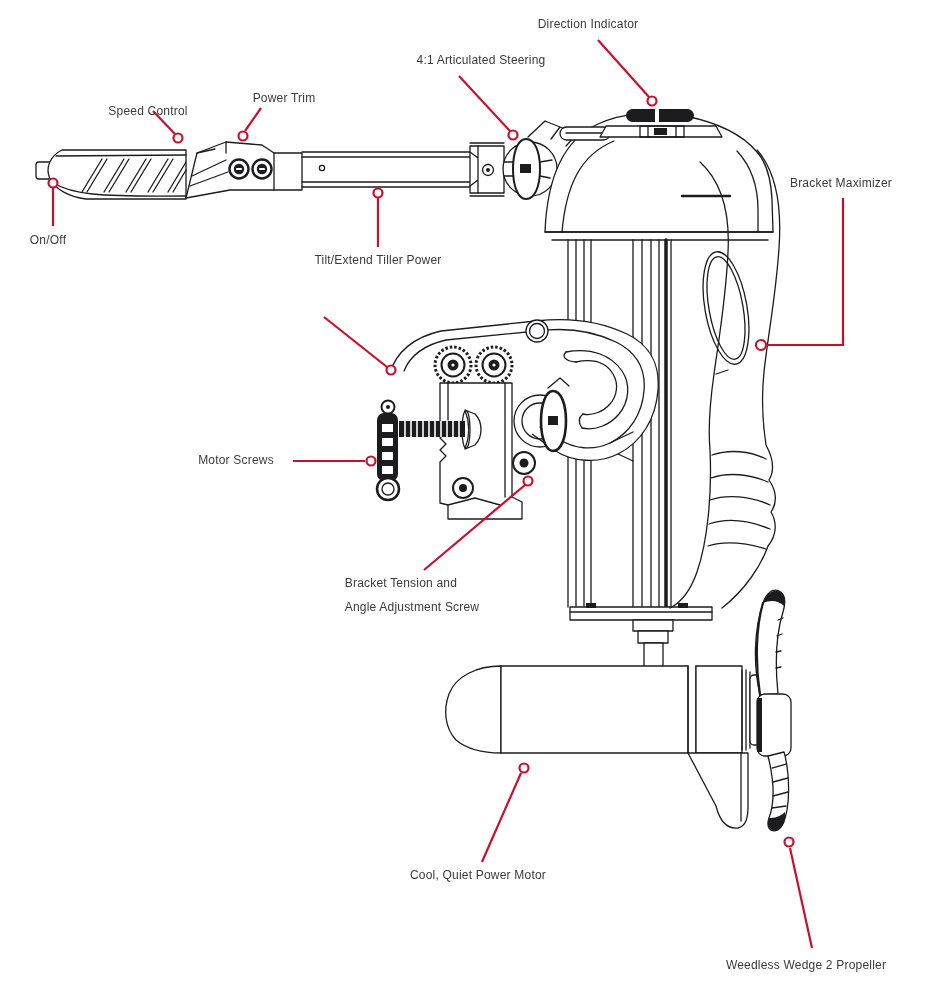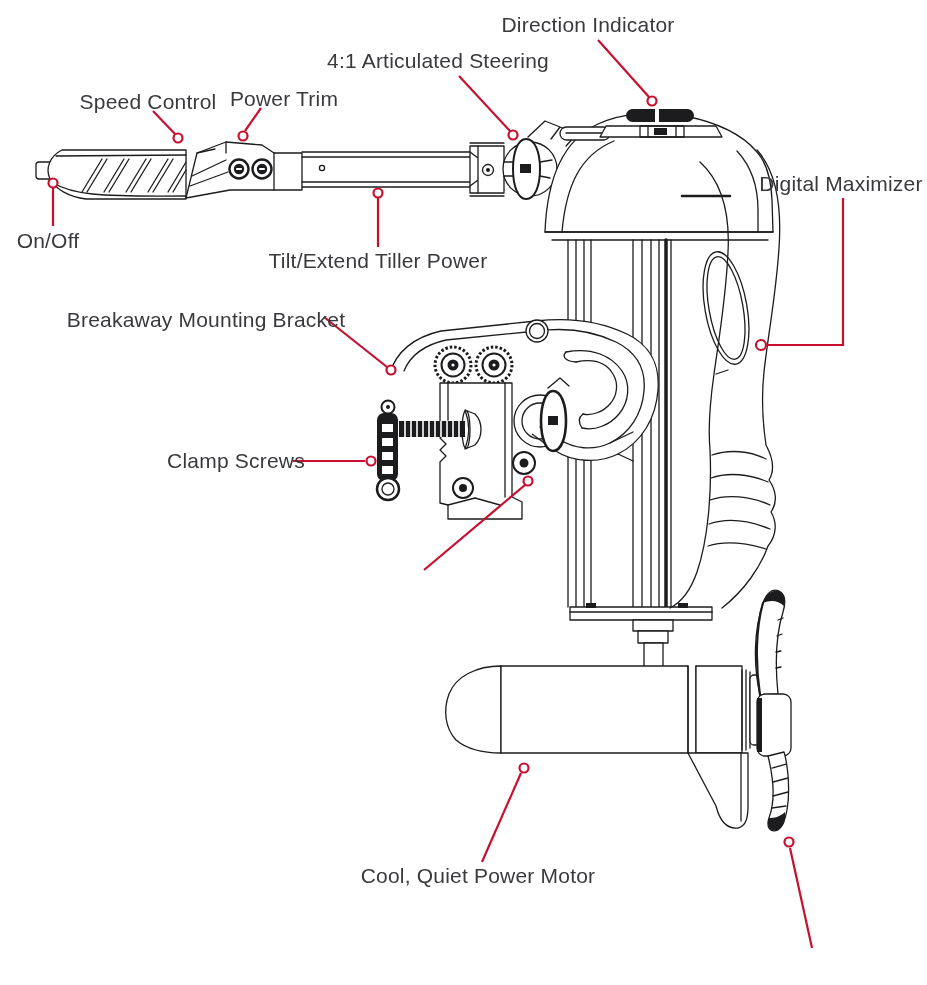--- a/index.html
+++ b/index.html
@@ -3,21 +3,21 @@
 <meta charset="utf-8">
 <style>
   html,body{margin:0;padding:0;background:#fff;}
   .stage{
     position:relative;width:927px;height:985px;background:#fff;overflow:hidden;
     font-family:"Liberation Sans",sans-serif;
   }
   .stage svg{position:absolute;left:0;top:0;}
   .lbl{
     position:absolute;transform:translateX(-50%);
-    color:var(--label,#3a3a3e);font-size:21px;line-height:19px;
+    color:var(--label,#3a3a3e);font-size:12px;line-height:19px;
     letter-spacing:.2px;white-space:nowrap;text-align:left;
   }
   .lbl .l2{display:block;margin-top:5px;}
   .art{stroke:var(--ink,#1c1c1e);fill:none;stroke-width:1.3;stroke-linejoin:round;stroke-linecap:round;}
   .artw{stroke:var(--ink,#1c1c1e);fill:#fff;stroke-width:1.3;stroke-linejoin:round;}
   .artk{fill:var(--ink,#1c1c1e);stroke:none;}
   .callout{stroke:var(--callout,#c8102e);stroke-width:2.2;fill:none;}
   .callout-dot{stroke:var(--callout,#c8102e);stroke-width:2.2;fill:#fff;}
 </style>
 </head>
@@ -224,22 +224,26 @@
           <circle cx="524" cy="768" r="4.5" class="callout-dot"></circle>
     </g>
     <g>
       <line x1="812" y1="948" x2="790" y2="848" class="callout"></line>
           <circle cx="789" cy="842" r="4.5" class="callout-dot"></circle>
     </g>
   </g>
 </svg>
 
   <div class="lbl" style="left:588px;top:15px">Direction Indicator</div>
-  <div class="lbl" style="left:438px;top:51px">4:1 Articulated Steering</div>
-  <div class="lbl" style="left:148px;top:92px">Speed Control</div>
+  <div class="lbl" style="left:481px;top:51px">4:1 Articulated Steering</div>
+  <div class="lbl" style="left:148px;top:102px">Speed Control</div>
   <div class="lbl" style="left:284px;top:89px">Power Trim</div>
   <div class="lbl" style="left:48px;top:231px">On/Off</div>
   <div class="lbl" style="left:378px;top:251px">Tilt/Extend Tiller Power</div>
-  <div class="lbl" style="left:841px;top:174px">Digital Maximizer</div>
-  <div class="lbl" style="left:206px;top:310px">Breakaway Mounting Bracket</div>
-  <div class="lbl" style="left:236px;top:451px">Clamp Screws</div>
+  <div class="lbl" style="left:841px;top:174px">Bracket Maximizer</div>
+  <div class="lbl" style="left:236px;top:451px">Motor Screws</div>
+  <div class="lbl" style="left:412px;top:574px">
+    <span>Bracket Tension and</span>
+    <span class="l2">Angle Adjustment Screw</span>
+  </div>
   <div class="lbl" style="left:478px;top:866px">Cool, Quiet Power Motor</div>
+  <div class="lbl" style="left:806px;top:956px">Weedless Wedge 2 Propeller</div>
 </div>
 
 </body></html>

